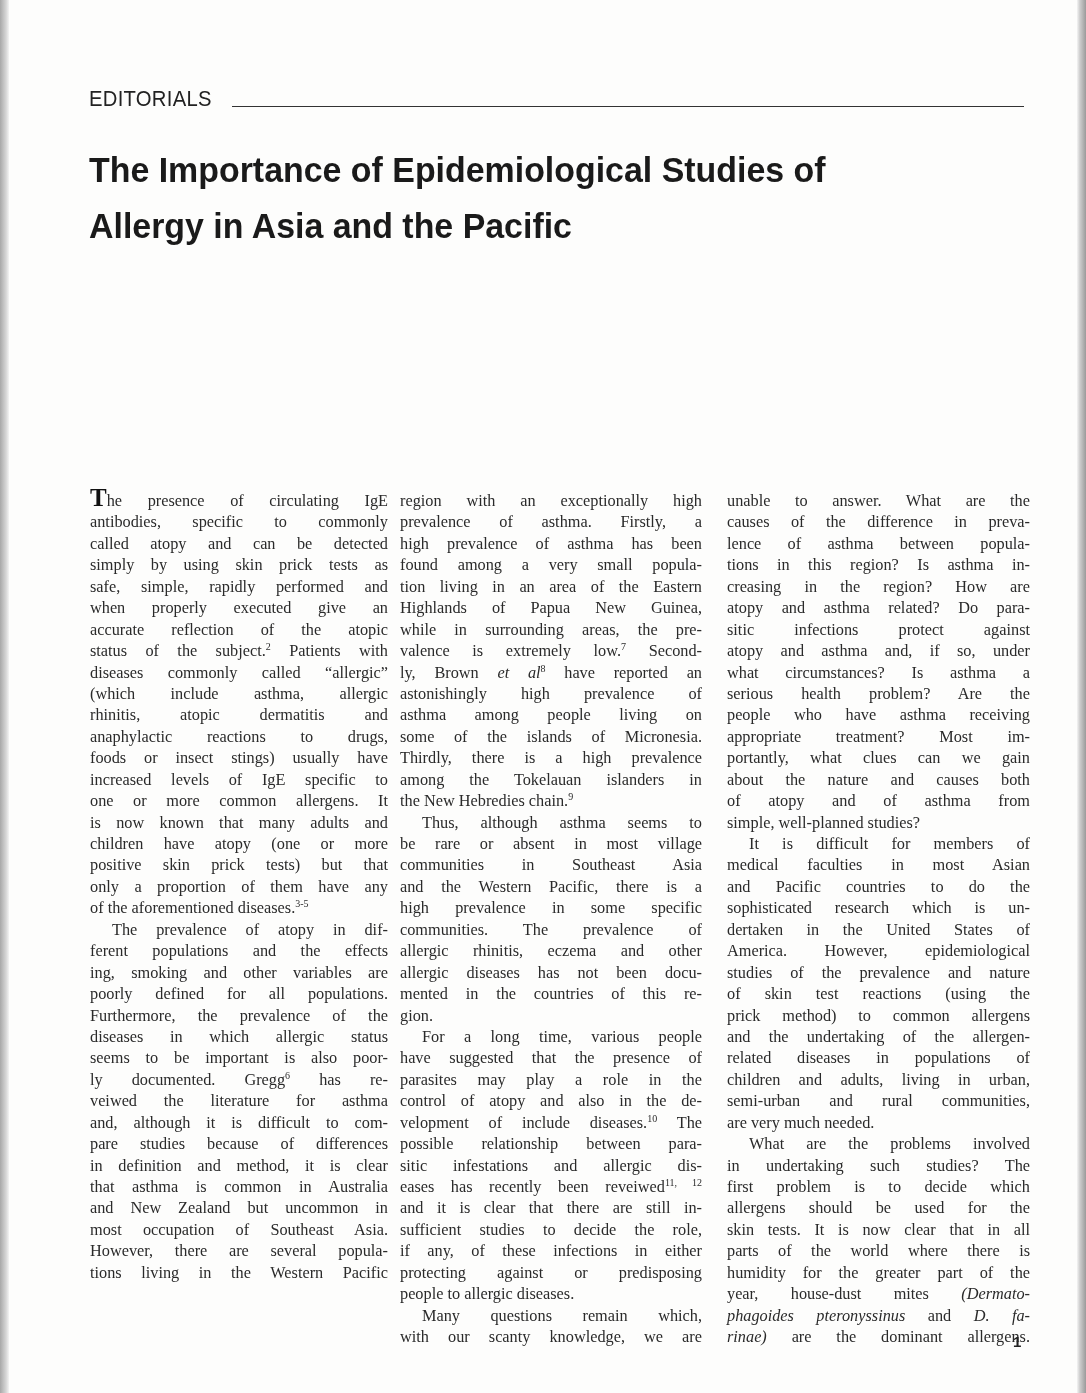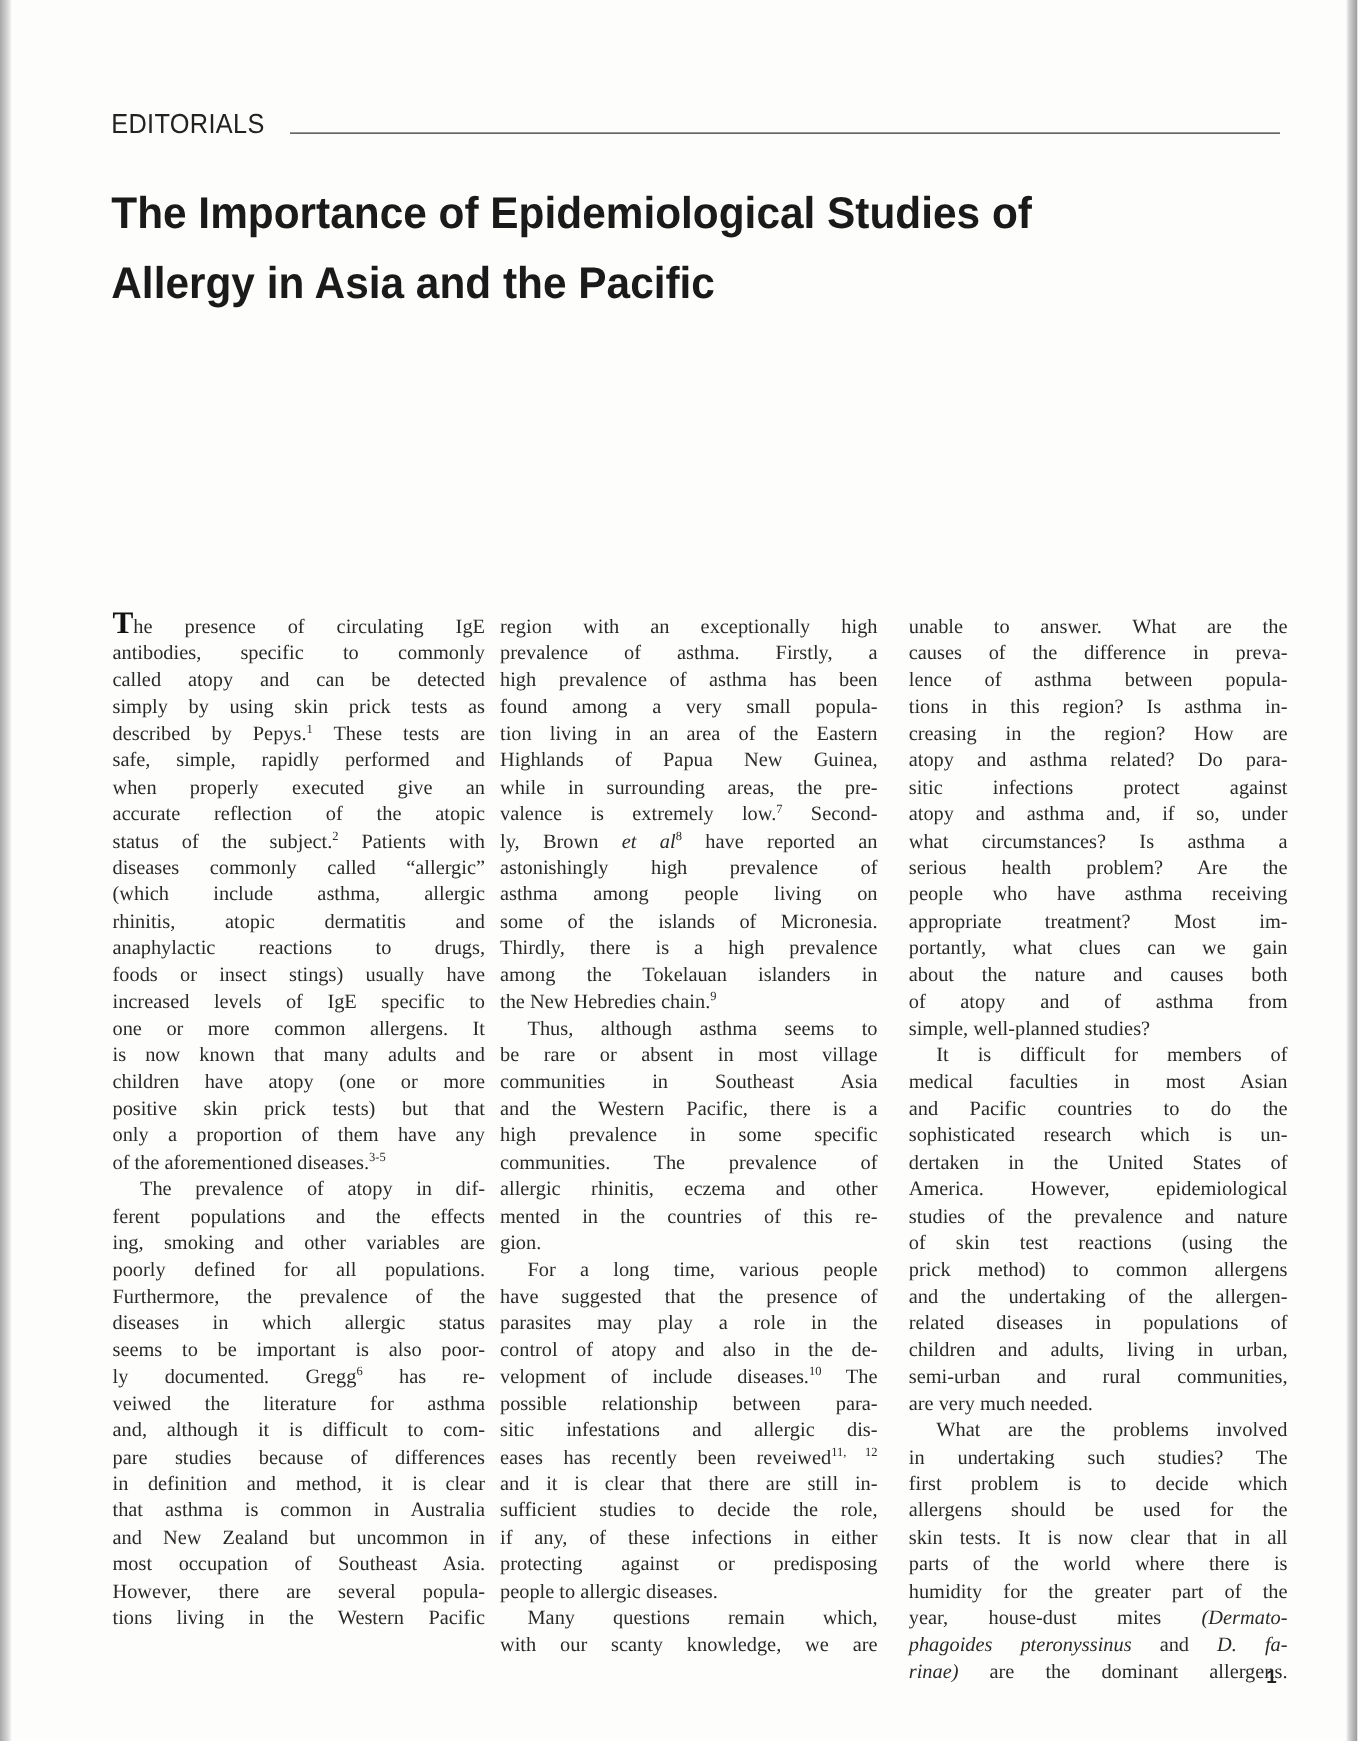--- a/index.html
+++ b/index.html
@@ -60,21 +60,20 @@
 <h1 class="title">
   <span>The Importance of Epidemiological Studies of</span><br>
   <span>Allergy in Asia and the Pacific</span>
 </h1>
 
 <div class="col col-1">
     <span class="line"><span class="dropcap">T</span><span>he presence of circulating IgE</span></span>
     <span class="line"><span>antibodies, specific to commonly</span></span>
     <span class="line"><span>called atopy and can be detected</span></span>
     <span class="line"><span>simply by using skin prick tests as</span></span>
-    <span class="line"><span>described by Pepys.</span><sup>1</sup><span> These tests are</span></span>
     <span class="line"><span>safe, simple, rapidly performed and</span></span>
     <span class="line"><span>when properly executed give an</span></span>
     <span class="line"><span>accurate reflection of the atopic</span></span>
     <span class="line"><span>status of the subject.</span><sup>2</sup><span> Patients with</span></span>
     <span class="line"><span>diseases commonly called “allergic”</span></span>
     <span class="line"><span>(which include asthma, allergic</span></span>
     <span class="line"><span>rhinitis, atopic dermatitis and</span></span>
     <span class="line"><span>anaphylactic reactions to drugs,</span></span>
     <span class="line"><span>foods or insect stings) usually have</span></span>
     <span class="line"><span>increased levels of IgE specific to</span></span>
@@ -118,20 +117,21 @@
     <span class="line"><span>Thirdly, there is a high prevalence</span></span>
     <span class="line"><span>among the Tokelauan islanders in</span></span>
     <span class="line last"><span>the New Hebredies chain.</span><sup>9</sup></span>
     <span class="line indent"><span>Thus, although asthma seems to</span></span>
     <span class="line"><span>be rare or absent in most village</span></span>
     <span class="line"><span>communities in Southeast Asia</span></span>
     <span class="line"><span>and the Western Pacific, there is a</span></span>
     <span class="line"><span>high prevalence in some specific</span></span>
     <span class="line"><span>communities. The prevalence of</span></span>
     <span class="line"><span>allergic rhinitis, eczema and other</span></span>
+    <span class="line"><span>allergic diseases has not been docu-</span></span>
     <span class="line"><span>mented in the countries of this re-</span></span>
     <span class="line last"><span>gion.</span></span>
     <span class="line indent"><span>For a long time, various people</span></span>
     <span class="line"><span>have suggested that the presence of</span></span>
     <span class="line"><span>parasites may play a role in the</span></span>
     <span class="line"><span>control of atopy and also in the de-</span></span>
     <span class="line"><span>velopment of include diseases.</span><sup>10</sup><span> The</span></span>
     <span class="line"><span>possible relationship between para-</span></span>
     <span class="line"><span>sitic infestations and allergic dis-</span></span>
     <span class="line"><span>eases has recently been reveiwed</span><sup>11, 12</sup></span>

